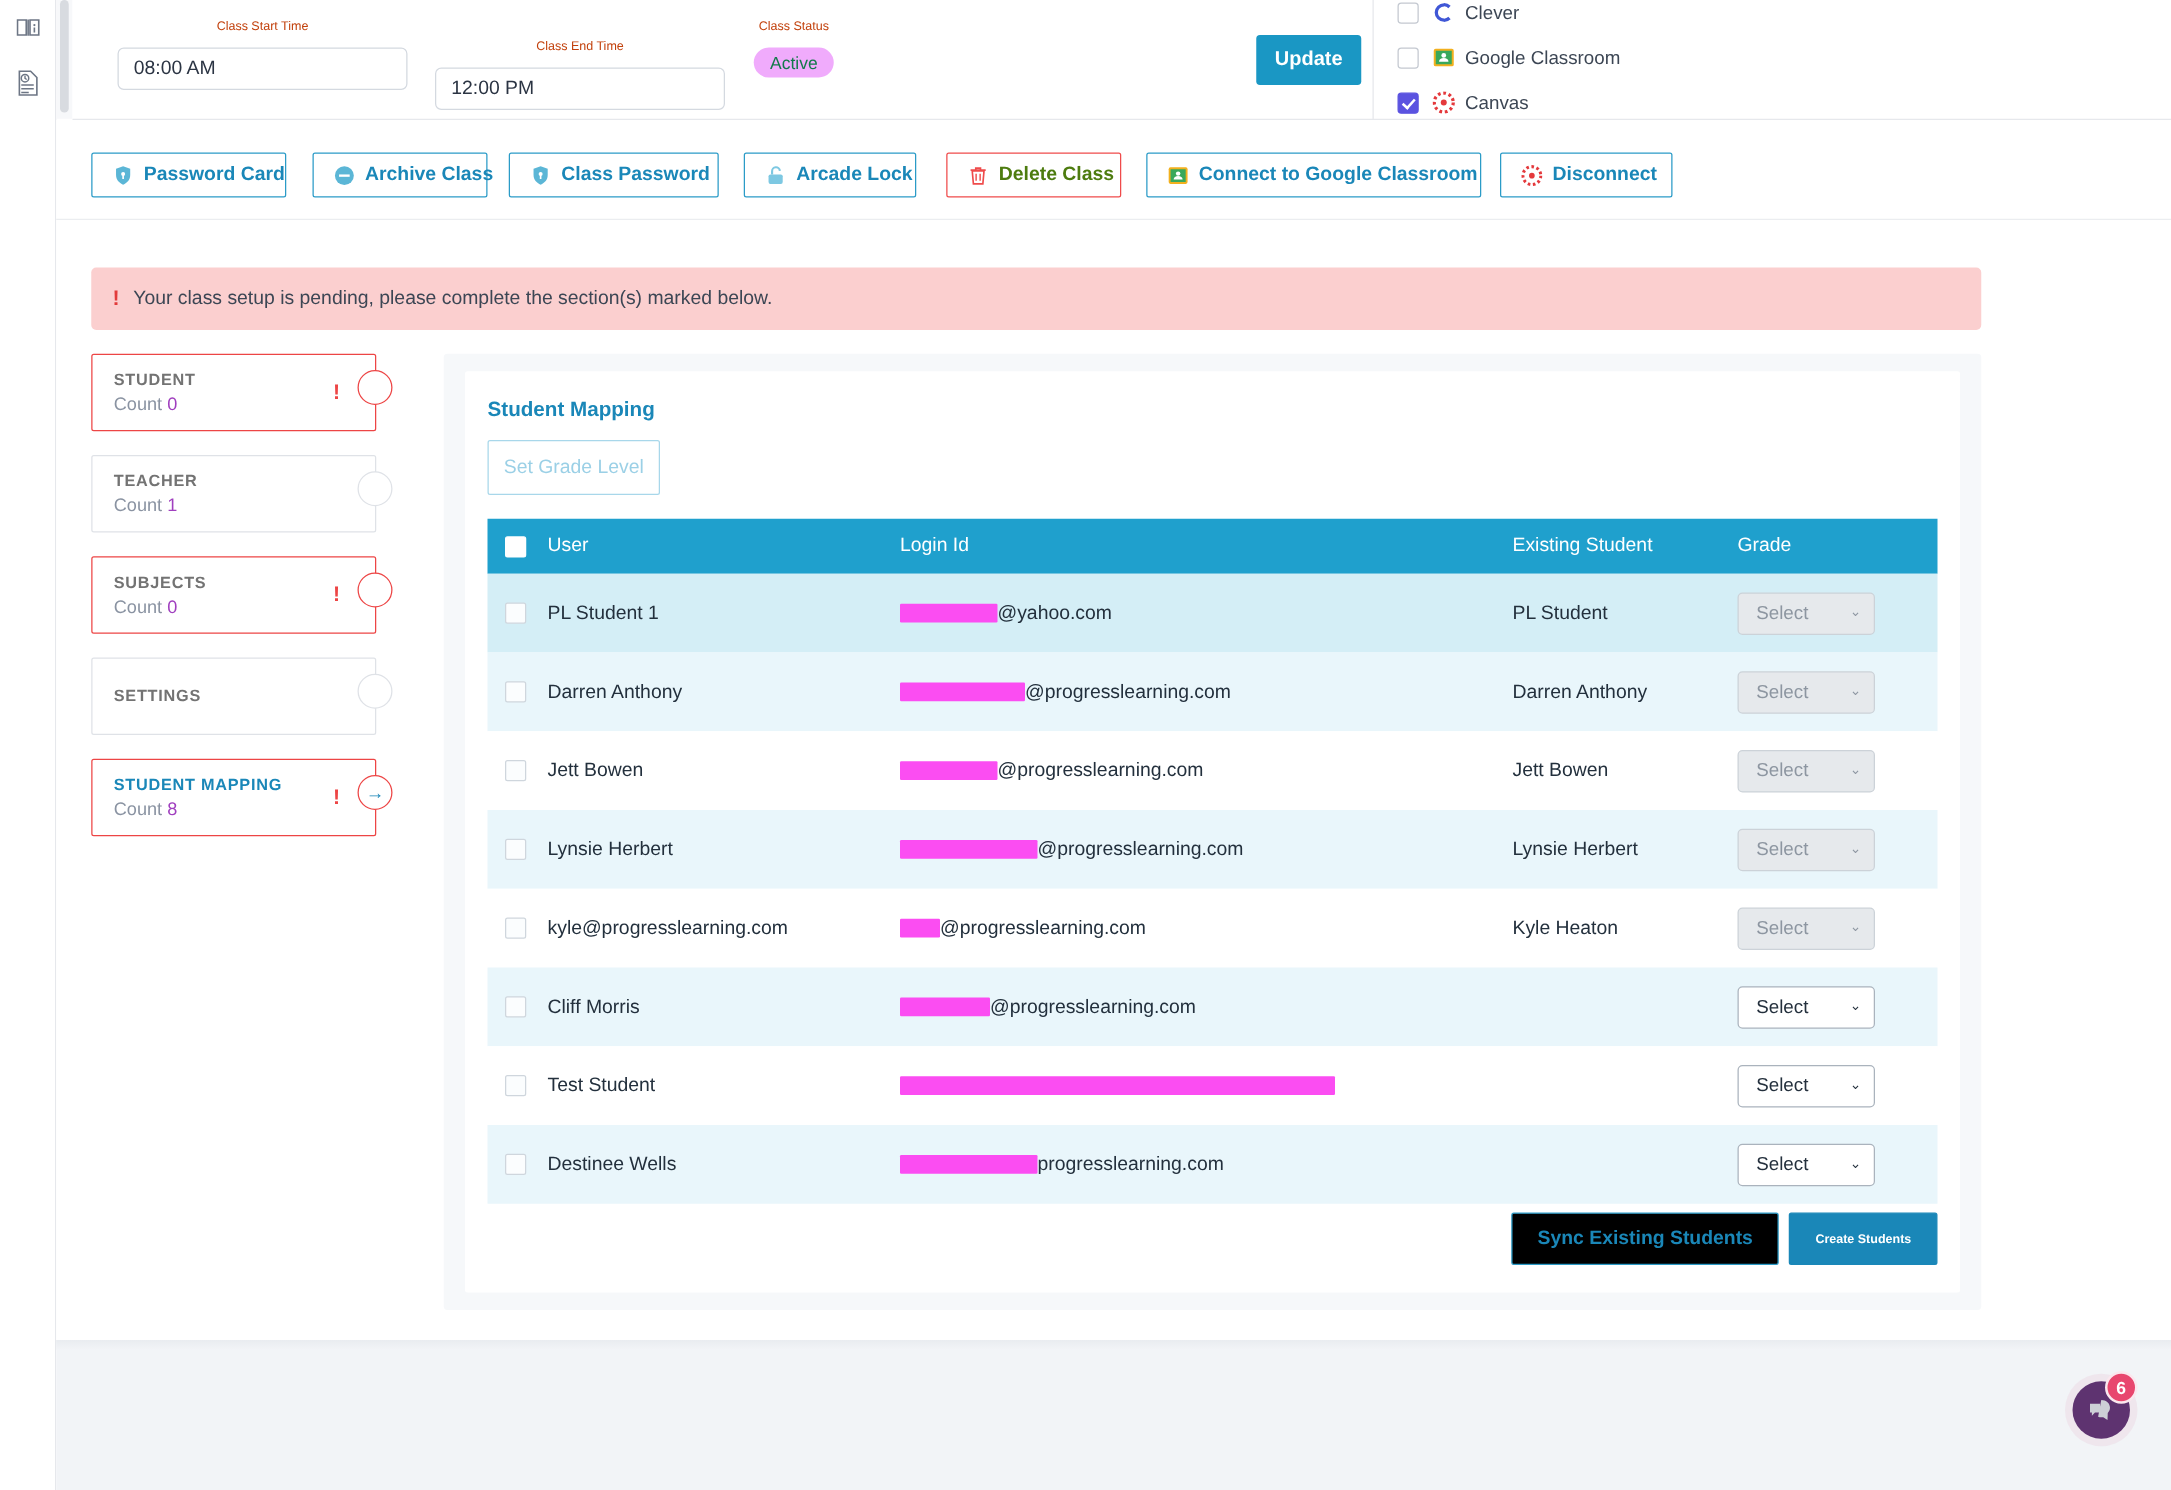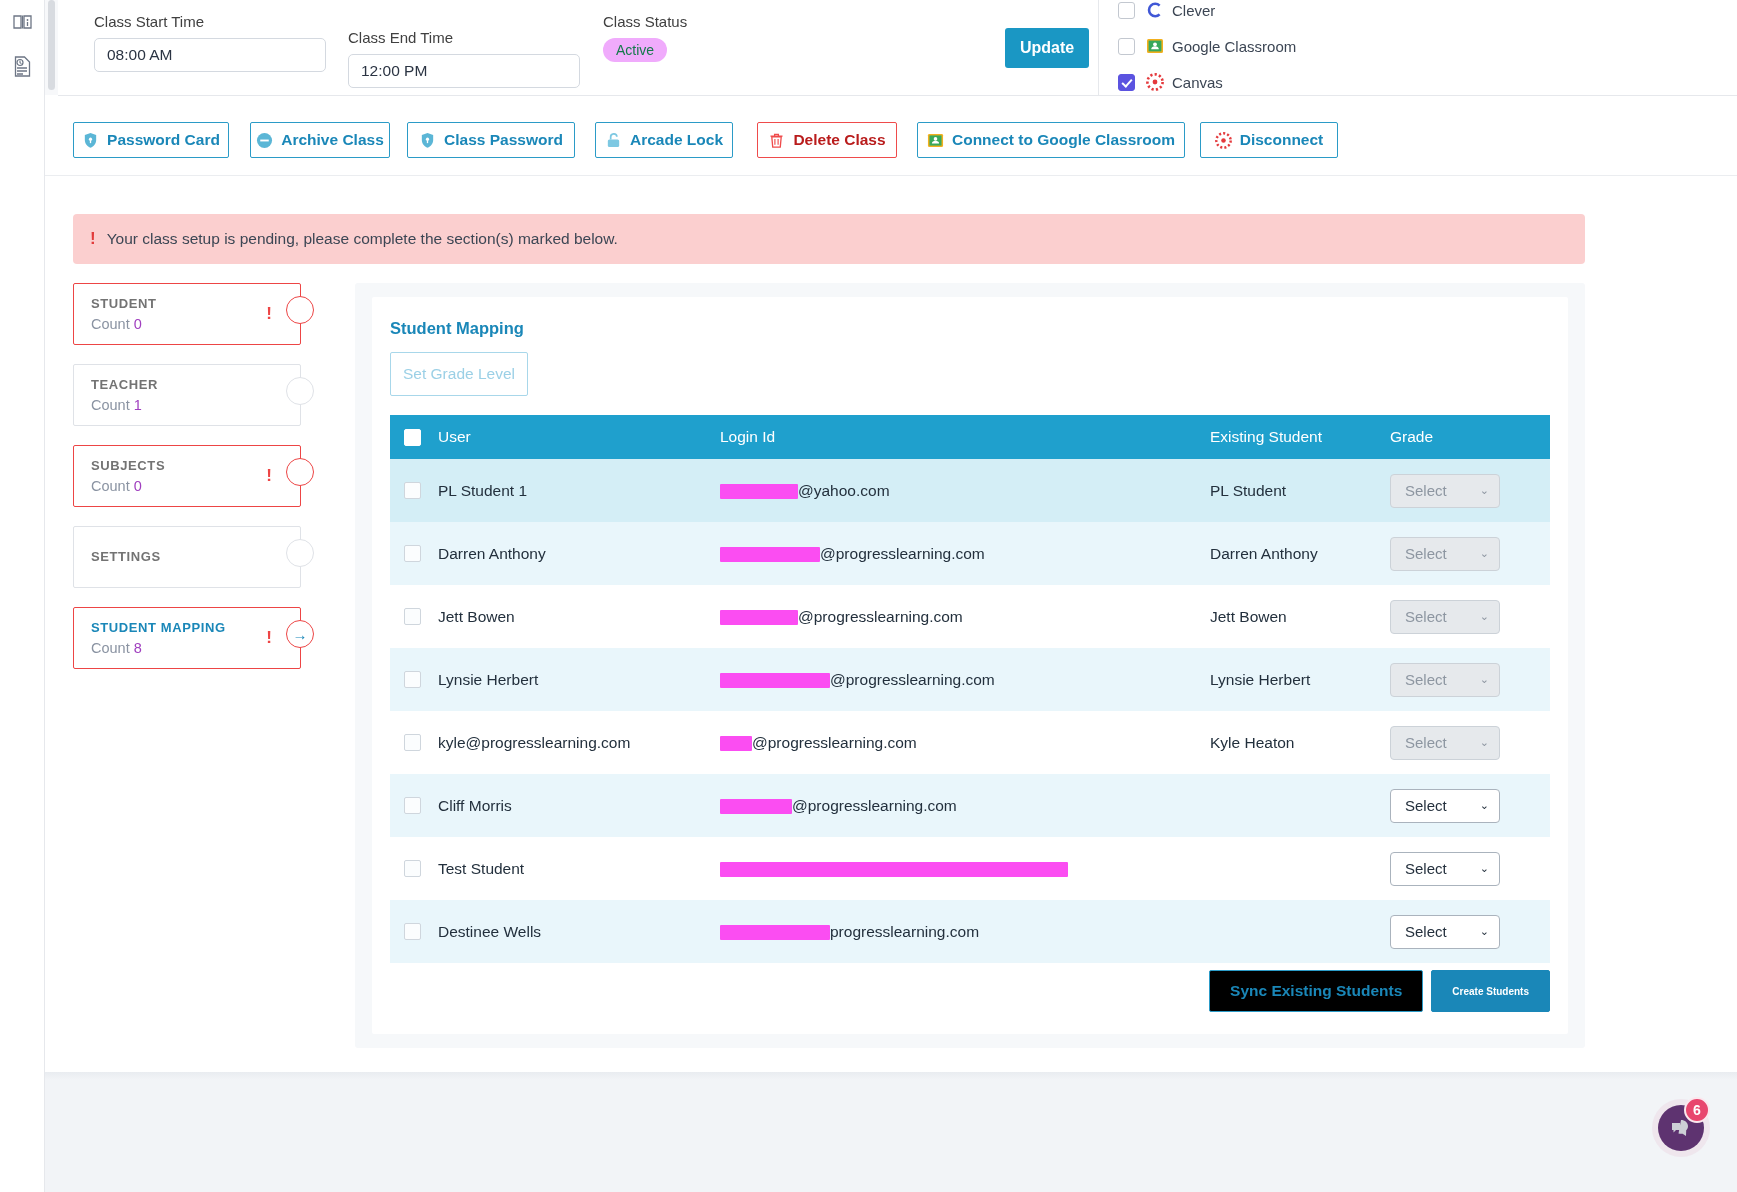--- a/index.html
+++ b/index.html
@@ -30,22 +30,23 @@
     background: #d8dbe0; border-radius: 4px;
   }
 
   
   .top-strip {
     position: absolute; left: 58px; top: 0; width: 1679px; height: 96px;
     background: #ffffff; border-bottom: 1px solid #e6e8ec;
   }
   .field { position: absolute; }
   .field-label {
-    font-size: 15px; color: #404040; margin-bottom: 7px; display: block;
+    font-size: 10px; color: #c2410c; margin-bottom: 7px; display: block;
     line-height: 18px;
+    text-align: center;
   }
   .field-input {
     width: 232px; height: 34px; border: 1px solid #d4d9e0; border-radius: 5px;
     background: #fff; font-size: 15.5px; color: #2b3443;
     padding: 0 12px; font-family: "Liberation Sans", sans-serif;
     outline: none;
   }
   .status-pill {
     display: inline-block; background: #f0abfc; color: #137a4a;
     font-size: 14px; border-radius: 12px; padding: 4px 13px; line-height: 16px;
@@ -73,25 +74,25 @@
 
   
   .actions-row {
     position: absolute; left: 45px; top: 96px; width: 1692px; height: 80px;
     background: #ffffff; border-bottom: 1px solid #ebedf0;
   }
   .act-btn {
     position: absolute; top: 26px; height: 36px;
     border: 1px solid #2b9bc7; border-radius: 2px; background: #ffffff;
     color: #1a87b8; font-size: 15.5px; font-weight: bold;
-    display: flex; align-items: center; justify-content: center; gap: 8px;
+    display: flex; align-items: center; gap: 8px;
     cursor: pointer; font-family: "Liberation Sans", sans-serif;
     padding: 0 16px; white-space: nowrap;
   }
-  .act-btn.danger { border-color: #ef4b4b; color: #b91c1c; }
+  .act-btn.danger { border-color: #ef4b4b; color: #4d7c0f; }
   .act-ico { display: flex; align-items: center; }
 
   
   .main-panel {
     position: absolute; left: 45px; top: 176px; width: 1692px; height: 1016px;
     background: #ffffff;
   }
   .alert-bar {
     position: absolute; left: 28px; top: 38px; width: 1512px; height: 50px;
     background: #fbcfcf; border-radius: 4px; display: flex; align-items: center;

